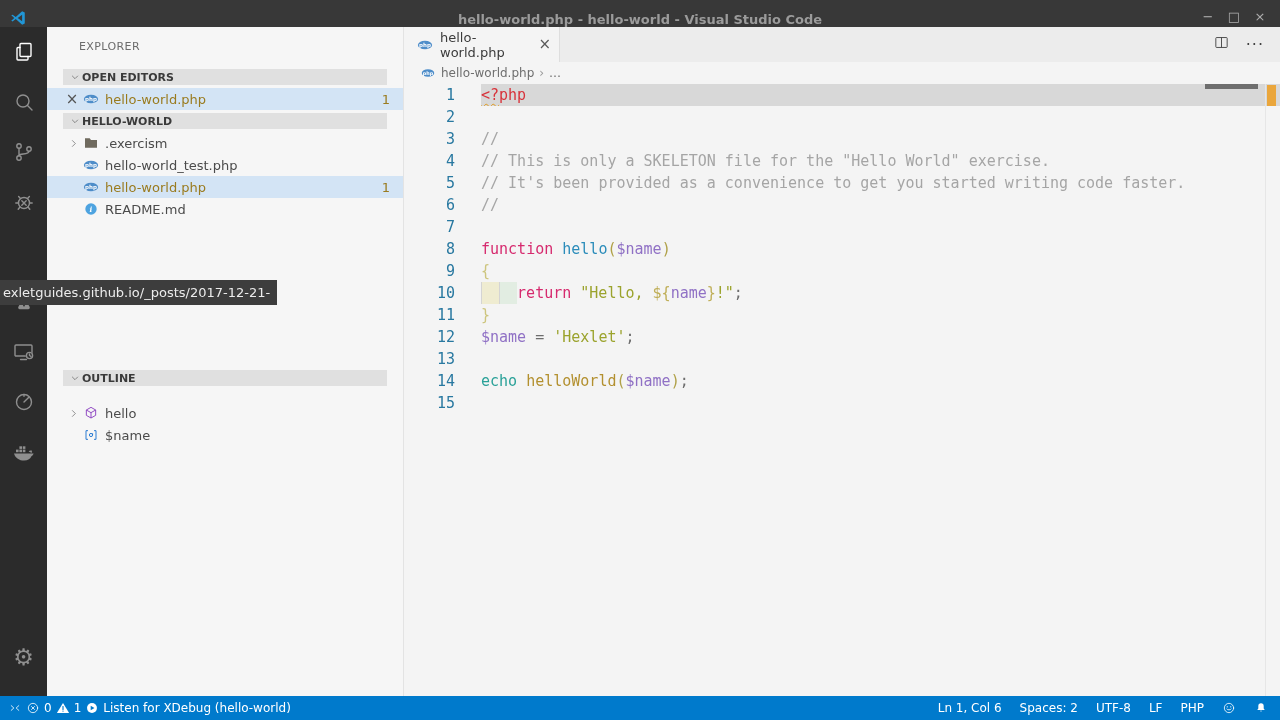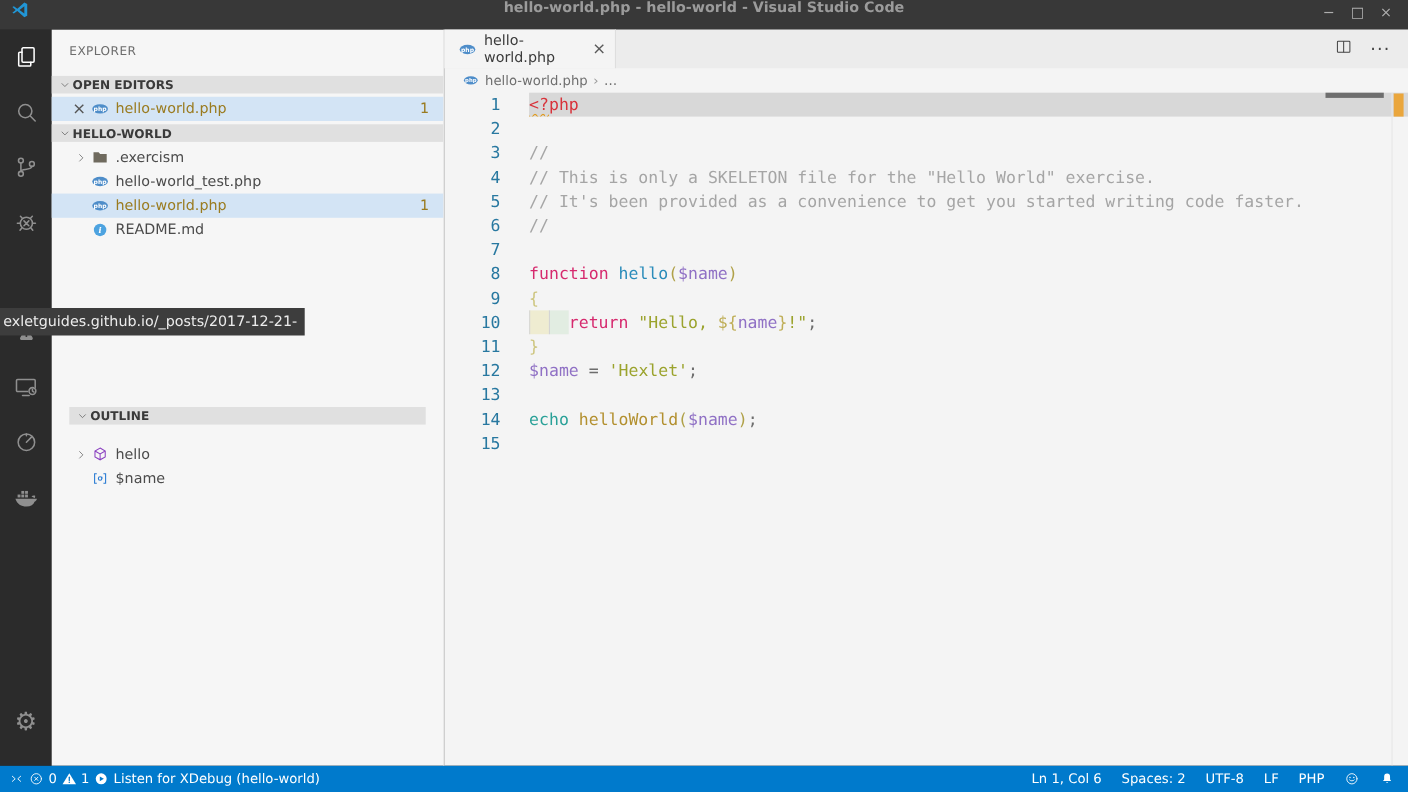--- a/index.html
+++ b/index.html
@@ -1,21 +1,21 @@
 <!DOCTYPE html>
 <html><head>
 <meta charset="utf-8">
 <style>
   html,body{margin:0;padding:0;background:#222;}
   body{width:1280px;height:720px;position:relative;overflow:hidden;
        font-family:"DejaVu Sans","Liberation Sans",sans-serif;-webkit-font-smoothing:antialiased;}
   .app{width:1280px;height:720px;display:flex;flex-direction:column;}
 
   
-  .titlebar{height:27px;background:#383838;display:flex;align-items:flex-start;position:relative;flex:0 0 auto;}
+  .titlebar{height:27px;background:#383838;display:flex;align-items:flex-end;position:relative;flex:0 0 auto;}
   .tb-logo{width:18px;height:18px;margin-left:9px;}
   .tb-title{position:absolute;left:0;right:0;text-align:center;color:#9b9b9b;font-size:13px;font-weight:bold;pointer-events:none;}
   .tb-controls{margin-left:auto;display:flex;align-items:center;gap:2px;padding-right:8px;z-index:2;}
   .tb-btn{width:24px;height:22px;display:flex;align-items:center;justify-content:center;color:#aeaeae;font-size:13px;}
 
   
   .menubar{height:23px;background:#383838;display:flex;align-items:center;padding-left:4px;flex:0 0 auto;}
   .menu-item{color:#d4d4d4;font-size:13px;padding:2px 9px;}
 
   
@@ -25,22 +25,22 @@
   .activitybar{width:47px;background:#2b2b2b;display:flex;flex-direction:column;align-items:center;flex:0 0 auto;}
   .act-item{width:47px;height:50px;display:flex;align-items:center;justify-content:center;color:#8f8f8f;}
   .act-item.active{color:#fff;}
   .act-item svg{width:24px;height:24px;stroke:currentColor;fill:none;stroke-width:1.4;stroke-linecap:round;stroke-linejoin:round;}
   .act-item.spacer-before{margin-top:50px;}
   .act-bottom{margin-top:auto;margin-bottom:14px;}
   .gear-glyph{font-size:23px;color:#8f8f8f;line-height:1;}
 
   
   .sidebar{width:357px;background:#f6f6f6;position:relative;flex:0 0 auto;color:#4b4b4b;border-right:1px solid #e3e3e3;box-sizing:border-box;}
-  .sb-title{height:39px;display:flex;align-items:center;padding-left:16px;font-size:11px;color:#6c6c6c;letter-spacing:.4px;}
-  .sec-head{height:16px;background:#e0e0e0;display:flex;align-items:center;font-size:11px;font-weight:bold;color:#3a3a3a;padding-left:5px;margin:3px 0;}
+  .sb-title{height:39px;display:flex;align-items:center;padding-left:32px;font-size:11px;color:#6c6c6c;letter-spacing:.4px;}
+  .sec-head{height:16px;background:#e0e0e0;display:flex;align-items:center;font-size:11px;font-weight:bold;color:#3a3a3a;padding-left:5px;margin:3px 16px;}
   .sec-head .chev-sm{width:14px;display:flex;justify-content:center;align-items:center;color:#5a5a5a;}
   .sec-head .chev-sm svg{width:10px;height:10px;stroke:currentColor;fill:none;stroke-width:1.6;}
   .sec-head:first-of-type{margin-top:0;}
   .row{height:22px;display:flex;align-items:center;padding-left:17px;font-size:13px;color:#4b4b4b;position:relative;}
   .row.sel{background:#d3e4f5;}
   .row.warn .lbl{color:#9a7b1f;}
   .chev{width:18px;display:flex;justify-content:center;align-items:center;color:#616161;flex:0 0 auto;}
   .chev svg{width:11px;height:11px;stroke:currentColor;fill:none;stroke-width:1.5;}
   .fico{width:18px;height:16px;margin-right:5px;display:flex;align-items:center;justify-content:center;flex:0 0 auto;}
   .fico svg{width:16px;height:16px;}

